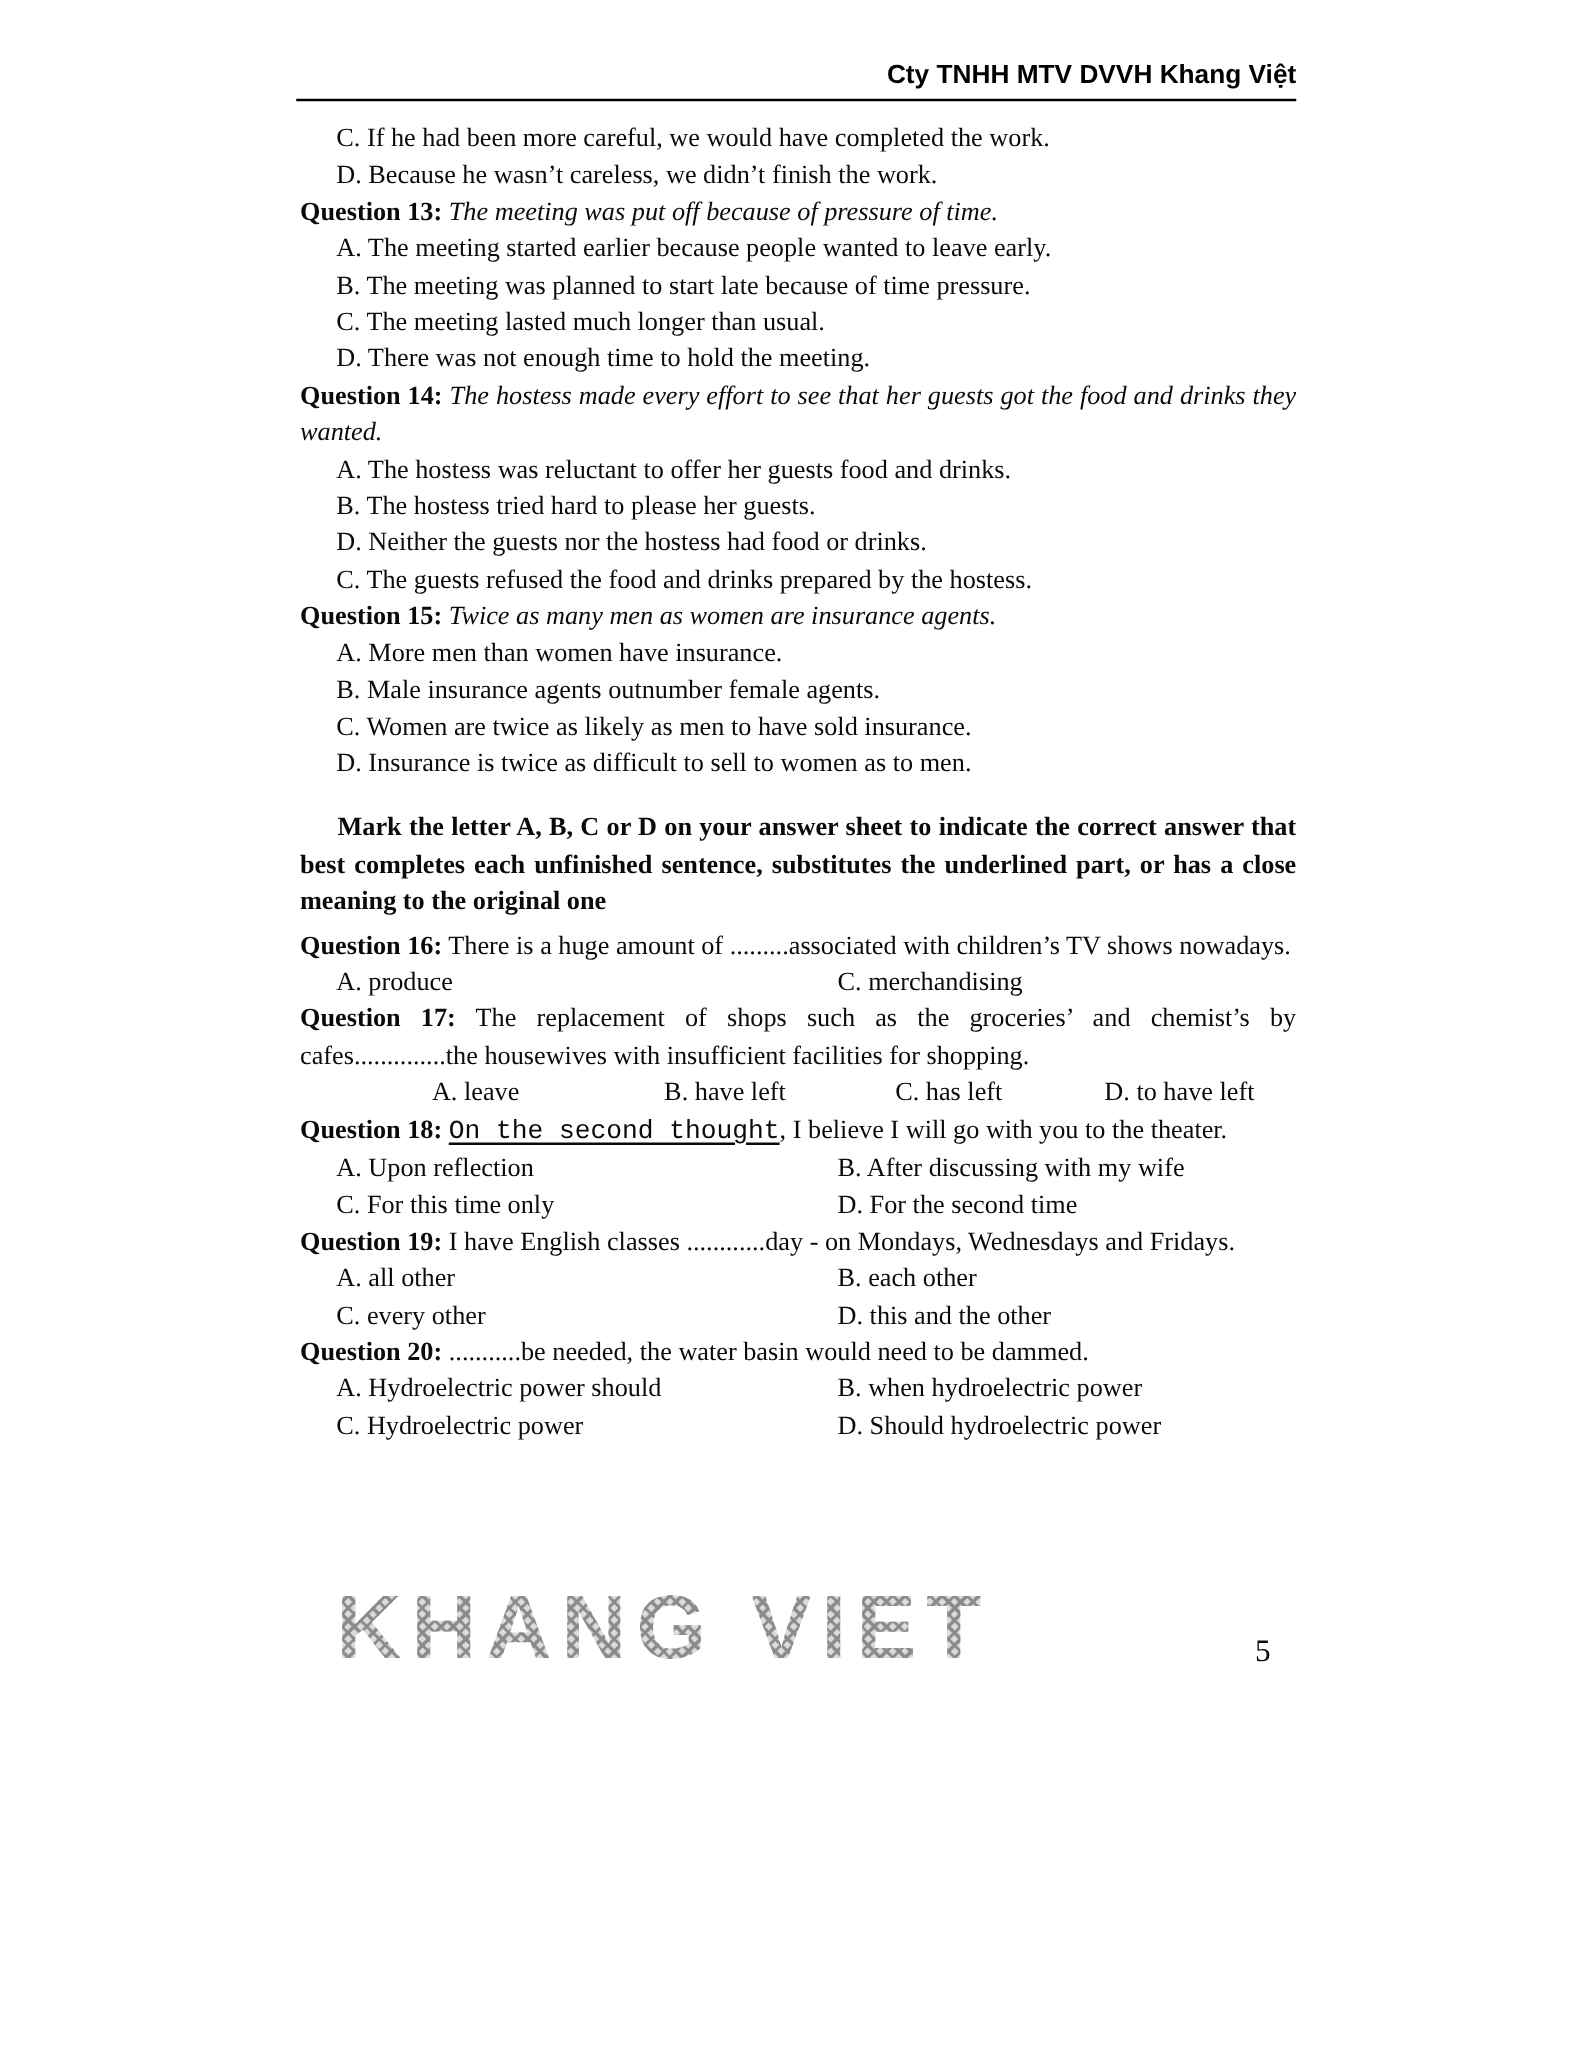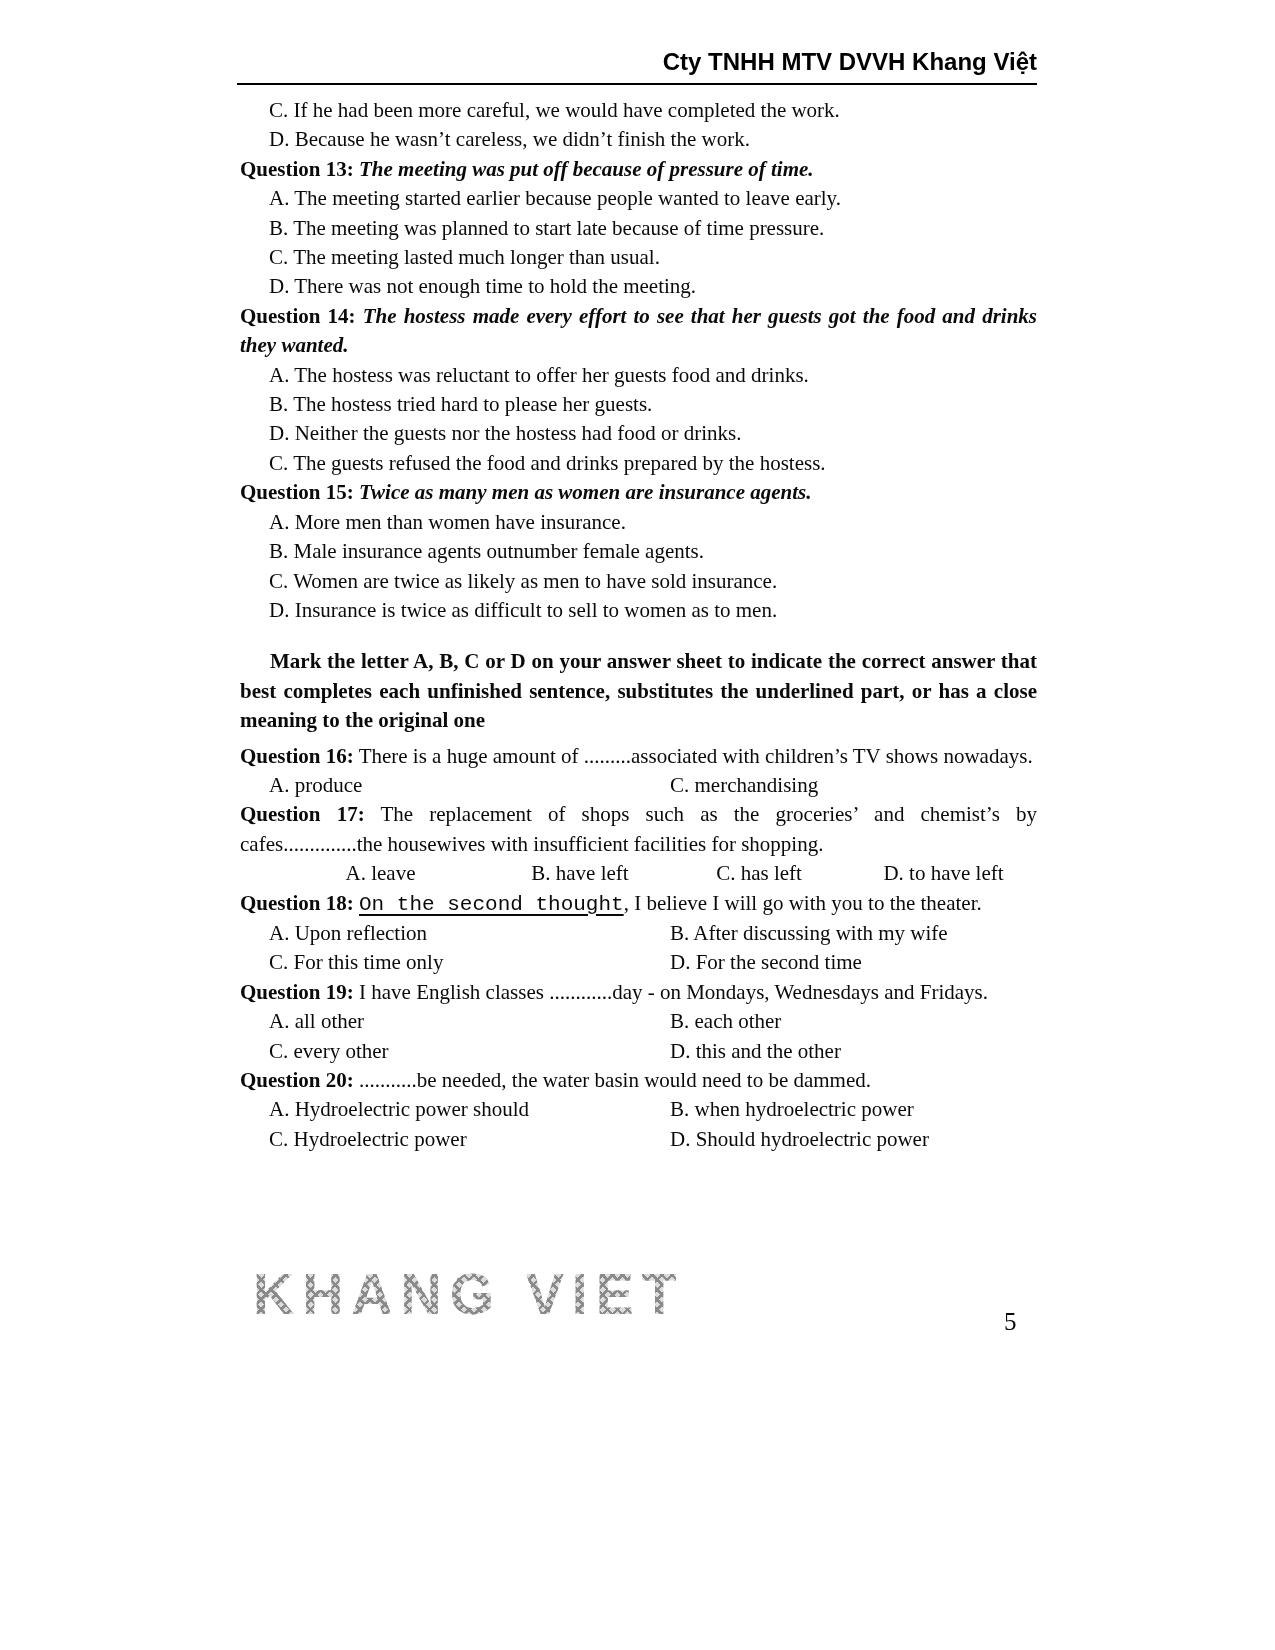--- a/index.html
+++ b/index.html
@@ -15,21 +15,21 @@
   }
   
   .header {
     position:absolute;
     left:237px;
     top:48px;
     width:800px;
     text-align:right;
     font-family:"Liberation Sans", sans-serif;
     font-weight:bold;
-    font-size:24px;
+    font-size:21px;
     padding-bottom:7px;
     border-bottom:2.5px solid #000;
     color:#000;
   }
   
   .content {
     position:absolute;
     left:240px;
     top:96px;
     width:797px;
@@ -42,43 +42,43 @@
     grid-template-columns:401px 1fr;
     padding-left:29px;
   }
   .opts4 {
     display:grid;
     grid-template-columns:223px 176px 182px 1fr;
     padding-left:29px;
     text-align:center;
   }
   .qlabel { font-weight:bold; }
-  .stmt-bi { font-weight:bold; font-style:italic; }
+  .stmt-bi { font-weight:normal; font-style:italic; }
   .just { text-align:justify; }
   .instruction {
     font-weight:bold;
     text-align:justify;
     text-indent:30px;
     margin-top:22px !important;
   }
   .first-mc { margin-top:6px !important; }
   .u {
     text-decoration:underline;
     text-underline-offset:4px;
     text-decoration-thickness:1.5px;
     font-family:Liberation Mono, monospace;
   }
   
   .watermark {
     position:absolute;
-    left:253px;
+    left:269px;
     top:1266px;
     font-family:"Liberation Sans", sans-serif;
     font-weight:bold;
-    font-size:57px;
+    font-size:72px;
     line-height:1;
     letter-spacing:8px;
     white-space:nowrap;
     background-image:
       repeating-linear-gradient(45deg, #8a8a8a 0 2.5px, rgba(0,0,0,0) 2.5px 7px),
       repeating-linear-gradient(-45deg, #8a8a8a 0 2.5px, rgba(0,0,0,0) 2.5px 7px),
       linear-gradient(#dcdcdc, #dcdcdc);
     -webkit-background-clip:text;
     background-clip:text;
     color:transparent;

